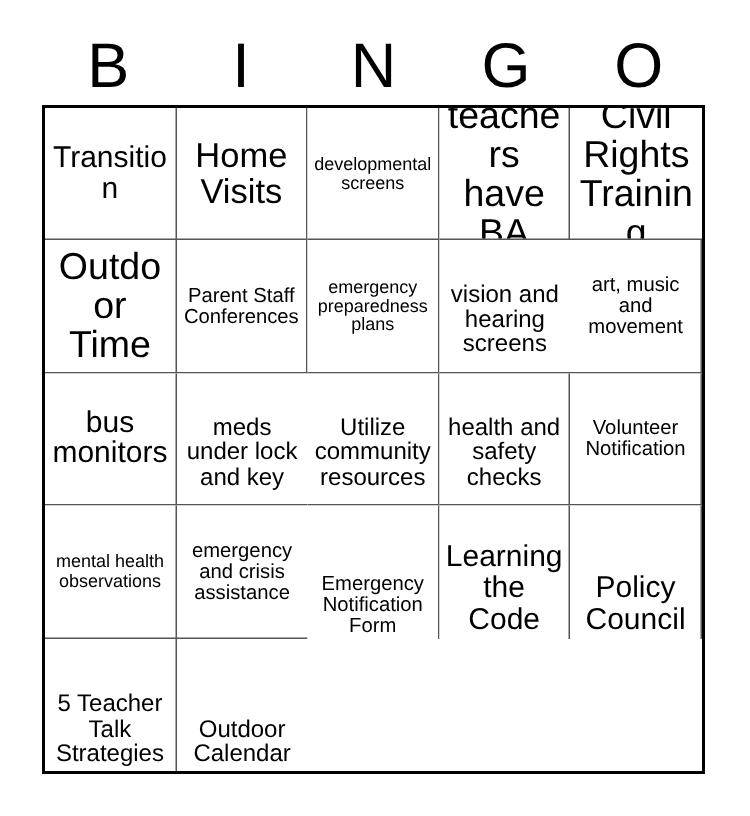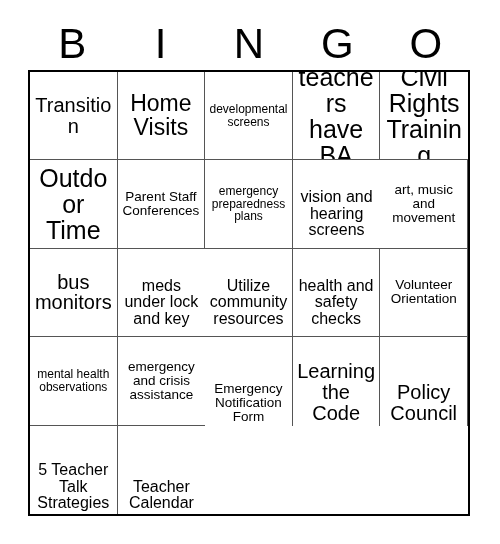--- a/index.html
+++ b/index.html
@@ -145,38 +145,38 @@
       <div class="bingo-cell row-3 col-5">
         <span class="cell-text size-sm">meds under lock and key</span>
       </div>
       <div class="bingo-cell row-3 col-4">
         <span class="cell-text size-sm">Utilize community resources</span>
       </div>
       <div class="bingo-cell row-4 col-1">
         <span class="cell-text size-sm">health and safety checks</span>
       </div>
       <div class="bingo-cell row-4 col-2">
-        <span class="cell-text size-xs">Volunteer Orientation</span>
+        <span class="cell-text size-xs">Volunteer Notification</span>
       </div>
       <div class="bingo-cell row-4 col-4">
         <span class="cell-text size-xxs">mental health observations</span>
       </div>
       <div class="bingo-cell row-4 col-5">
         <span class="cell-text size-xs">emergency and crisis assistance</span>
       </div>
       <div class="bingo-cell row-5 col-1">
         <span class="cell-text size-xs">Emergency Notification Form</span>
       </div>
       <div class="bingo-cell row-5 col-2">
         <span class="cell-text size-md">Learning the Code</span>
       </div>
       <div class="bingo-cell row-5 col-3">
         <span class="cell-text size-md">Policy Council</span>
       </div>
       <div class="bingo-cell row-5 col-4">
         <span class="cell-text size-sm">5 Teacher Talk Strategies</span>
       </div>
       <div class="bingo-cell row-5 col-5">
-        <span class="cell-text size-sm">Teacher Calendar</span>
+        <span class="cell-text size-sm">Outdoor Calendar</span>
       </div>
     </div>
 
 </div>
 
 </body></html>

